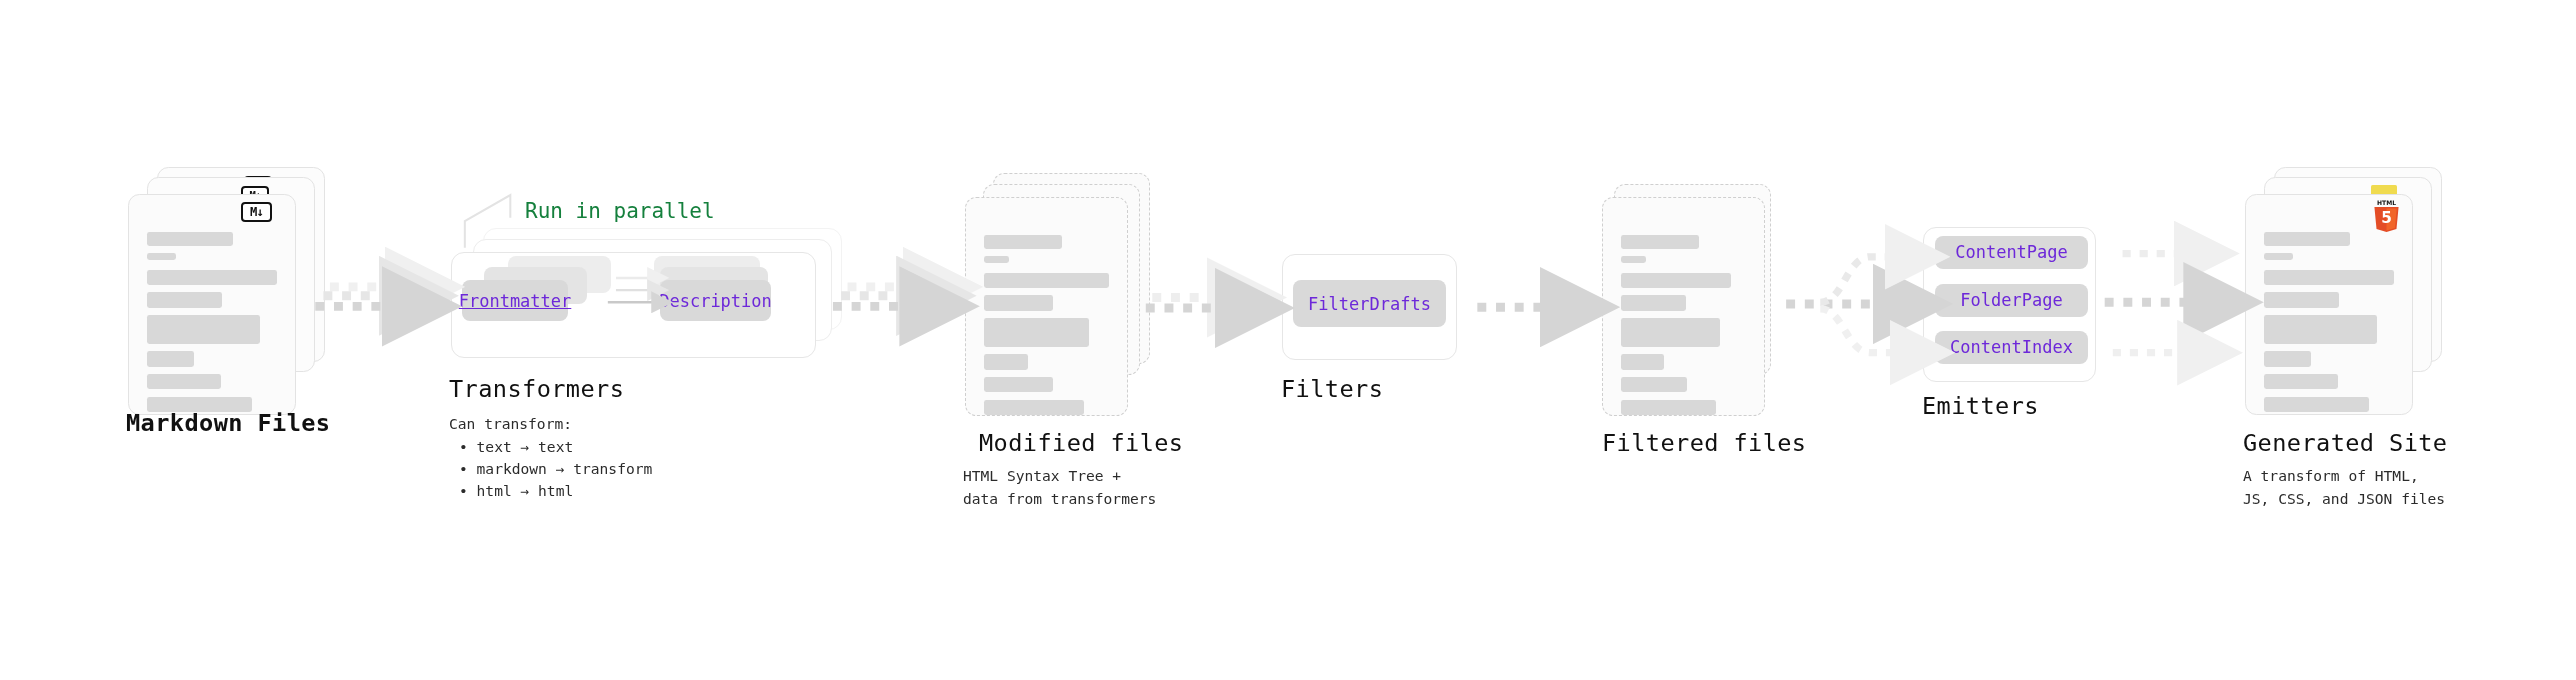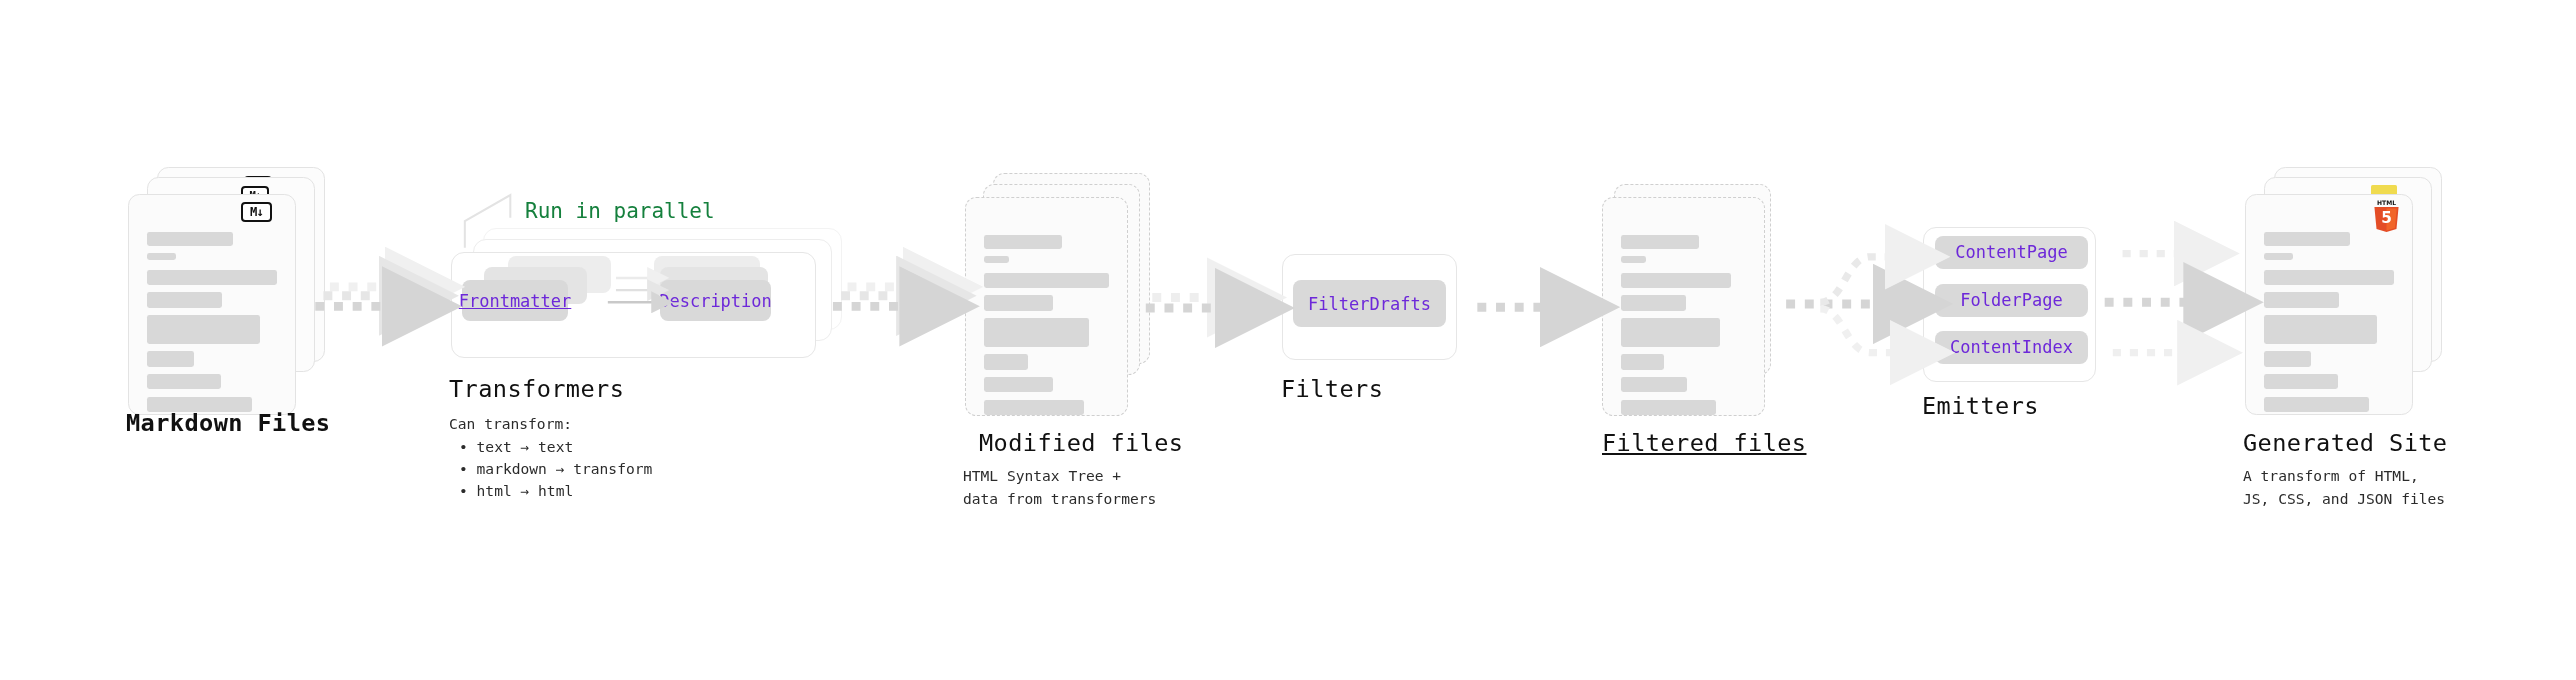--- a/index.html
+++ b/index.html
@@ -144,21 +144,21 @@
         <div class="ln tiny" style="width:20%;"></div>
         <div class="ln h" style="width:88%;"></div>
         <div class="ln h" style="width:52%;"></div>
         <div class="ln h" style="width:79%;height:29px;"></div>
         <div class="ln h" style="width:34%;"></div>
         <div class="ln h" style="width:53%;"></div>
         <div class="ln h" style="width:76%;"></div>
       </div>
     </div>
   </div>
-  <div class="title" style="left:1602px;top:429px;text-decoration:underline;">Filtered files</div>
+  <div class="title" style="left:1602px;top:429px;">Filtered files</div>
 
   <div class="node">
     <div class="group" style="left:1923px;top:227px;width:173px;height:155px;"></div>
     <div class="chip" style="left:1935px;top:236px;width:153px;height:32.5px;">ContentPage</div>
     <div class="chip" style="left:1935px;top:284px;width:153px;height:32.5px;">FolderPage</div>
     <div class="chip" style="left:1935px;top:331px;width:153px;height:32.5px;">ContentIndex</div>
   </div>
   <div class="title" style="left:1922px;top:392px;">Emitters</div>
 
   <div class="cardstack">

